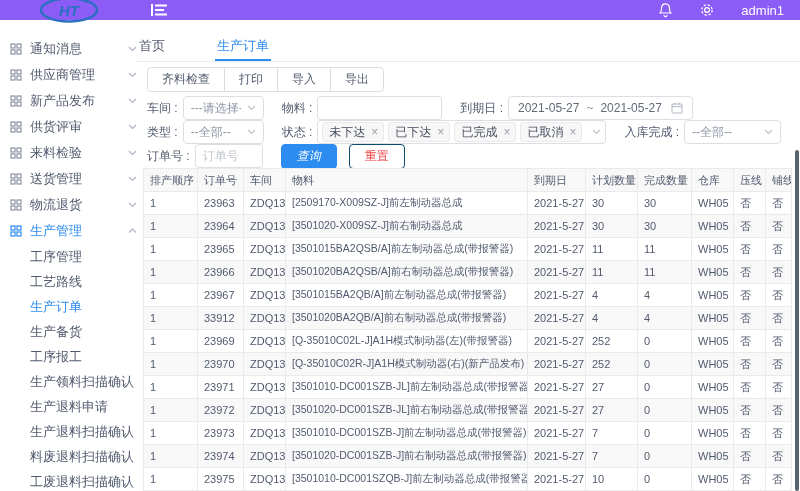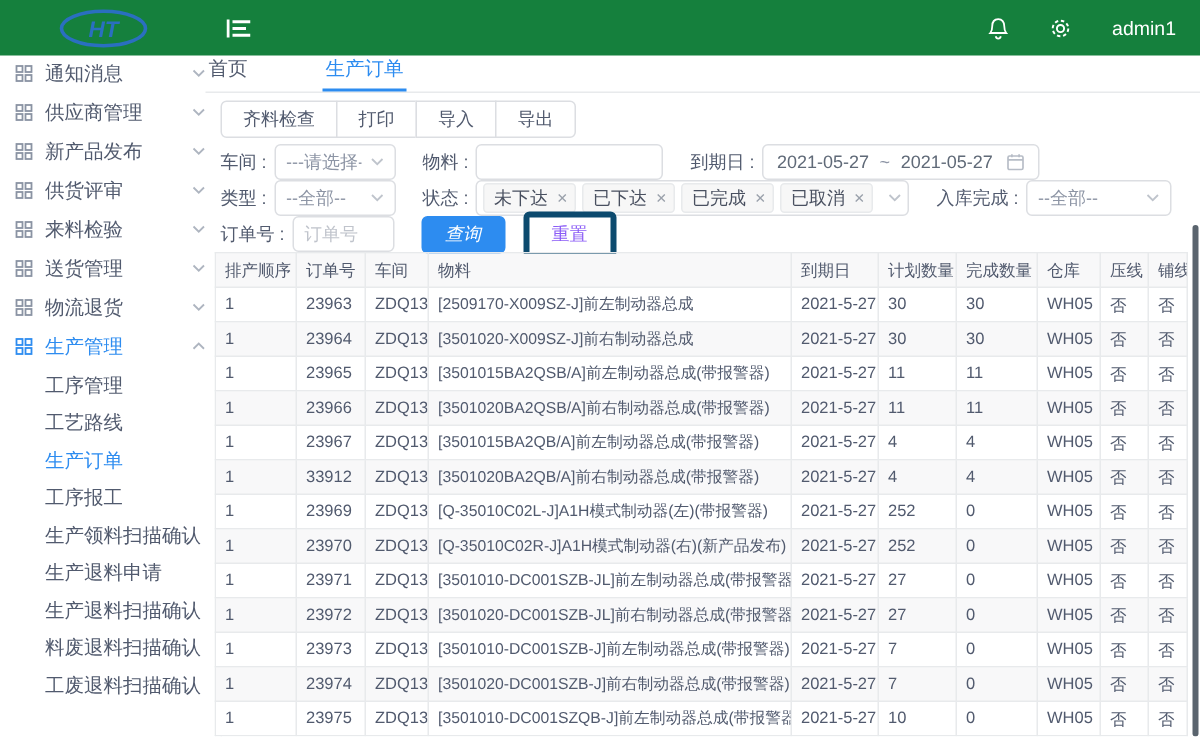--- a/index.html
+++ b/index.html
@@ -2,21 +2,21 @@
 <html><head>
 <meta charset="utf-8">
 <style>
   html,body{margin:0;padding:0;}
   body{
     width:800px;height:491px;overflow:hidden;position:relative;
     font-family:"Liberation Sans","DejaVu Sans",sans-serif;background:#fff;
     -webkit-font-smoothing:antialiased;
   }
   
-  .topbar{position:absolute;top:0;left:0;right:0;height:37px;background:#15803d;display:flex;align-items:center;z-index:10;}
+  .topbar{position:absolute;top:0;left:0;right:0;height:20px;background:#8b5cf6;display:flex;align-items:center;z-index:10;}
   .logo-zone{width:137px;display:flex;justify-content:center;align-items:center;flex:none;}
   .fold{color:#fff;margin-left:14px;display:flex;cursor:pointer;}
   .tb-right{margin-left:auto;display:flex;align-items:center;gap:26px;padding-right:16px;color:#fff;}
   .tb-ic{display:flex;cursor:pointer;}
   .username{font-size:13px;cursor:pointer;}
   
   .sidebar{position:absolute;top:32px;left:0;width:148px;bottom:0;background:#fff;border-right:1px solid #e3e6e9;overflow:hidden;padding-top:4px;box-sizing:border-box;}
   .side-item{height:26px;display:flex;align-items:center;padding:0 10px;font-size:13px;color:#515a6e;cursor:pointer;}
   .side-item .gicon{margin-right:8px;display:flex;color:#8a93a3;}
   .side-item .slabel{flex:1;white-space:nowrap;overflow:hidden;}
@@ -48,21 +48,21 @@
   .tinput{border:1px solid #dcdee2;border-radius:4px;height:24px;box-sizing:border-box;padding:0 7px;font-size:12px;color:#515a6e;outline:none;font-family:inherit;}
   .tinput::placeholder{color:#c0c4cc;}
   .daterange{padding:0 9px;color:#606a78;cursor:pointer;}
   .daterange .sep{margin:0 7px;color:#8d95a5;}
   .daterange .cal{margin-left:9px;display:flex;color:#b6bcc6;}
   .multisel{padding:0 4px;cursor:pointer;}
   .tag{display:inline-flex;align-items:center;border:1px solid #e8eaec;background:#f7f7f7;border-radius:3px;height:18px;font-size:12px;color:#495060;padding:0 2px 0 6px;margin-right:4px;white-space:nowrap;}
   .tag .x{margin-left:3px;color:#9aa1ab;cursor:pointer;padding:0 3px;font-size:12px;line-height:1;}
   .btn{border-radius:4px;font-size:12px;padding:4px 15px;cursor:pointer;font-family:inherit;line-height:15px;}
   .btn-primary{background:#2d8cf0;color:#fff;border:1px solid #2d8cf0;margin-left:18px;font-style:italic;}
-  .btn-default{background:#fff;color:#8b5cf6;border:4px solid #0c4a6e;margin-left:12px;}
+  .btn-default{background:#fff;color:#ef4444;border:1px solid #0c4a6e;margin-left:12px;}
   
   .table-wrap{position:absolute;top:136px;left:6px;right:8px;bottom:0;overflow:hidden;}
   table{border-collapse:collapse;table-layout:fixed;font-size:11px;color:#515a6e;width:100%;}
   th,td{border:1px solid #e8eaec;padding:3px 6px;text-align:left;white-space:nowrap;overflow:hidden;height:16px;box-sizing:content-box;}
   th{background:#f8f8f9;font-weight:normal;color:#515a6e;}
   tbody tr{background:#fff;}
   tbody tr:nth-child(even){background:#f8f8f9;}
   td:nth-child(4){font-size:10.5px;}
   
   .vscroll{position:absolute;top:118px;right:1px;width:4px;bottom:0;}
@@ -228,20 +228,21 @@
       <span class="slabel">生产管理</span>
       <span class="chev">
         <svg width="9" height="6" viewBox="0 0 9 6" fill="none" stroke="currentColor" stroke-width="1.2">
           <polyline points="1,4.5 4.5,1 8,4.5"></polyline>
         </svg>
       </span>
     </div>
     <div class="sub-item">工序管理</div>
     <div class="sub-item">工艺路线</div>
     <div class="sub-item active">生产订单</div>
+    <div class="sub-item">生产备货</div>
     <div class="sub-item">工序报工</div>
     <div class="sub-item">生产领料扫描确认</div>
     <div class="sub-item">生产退料申请</div>
     <div class="sub-item">生产退料扫描确认</div>
     <div class="sub-item">料废退料扫描确认</div>
     <div class="sub-item">工废退料扫描确认</div>
   </aside>
 
 <div class="main">
 

